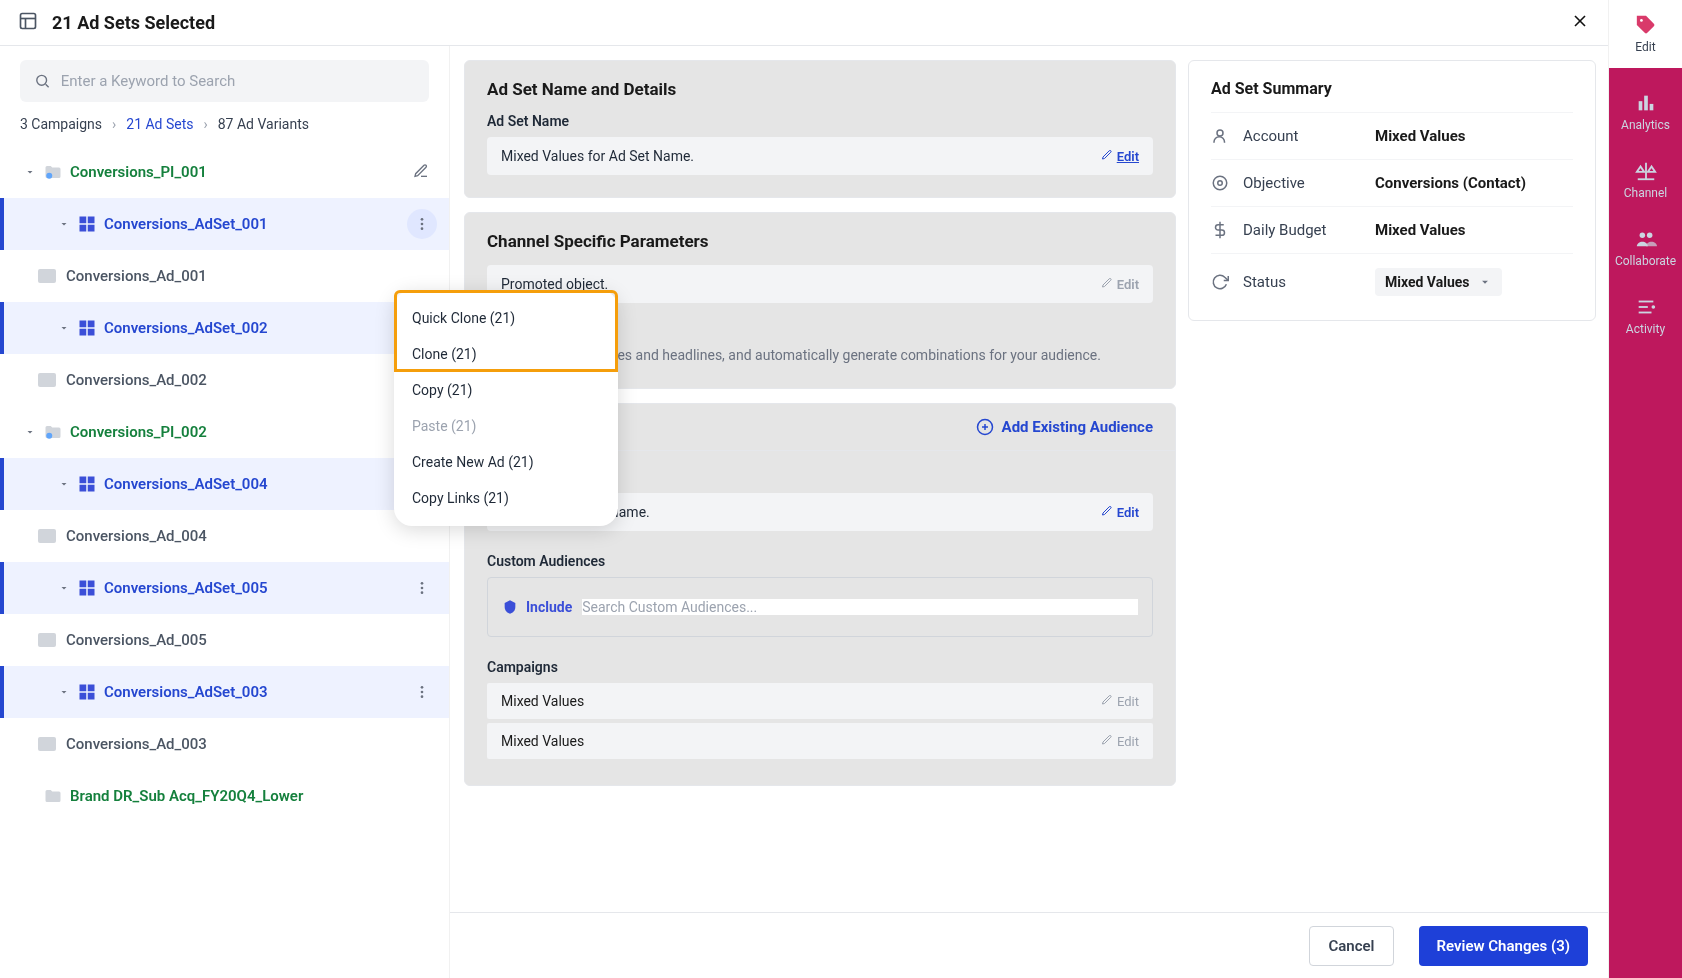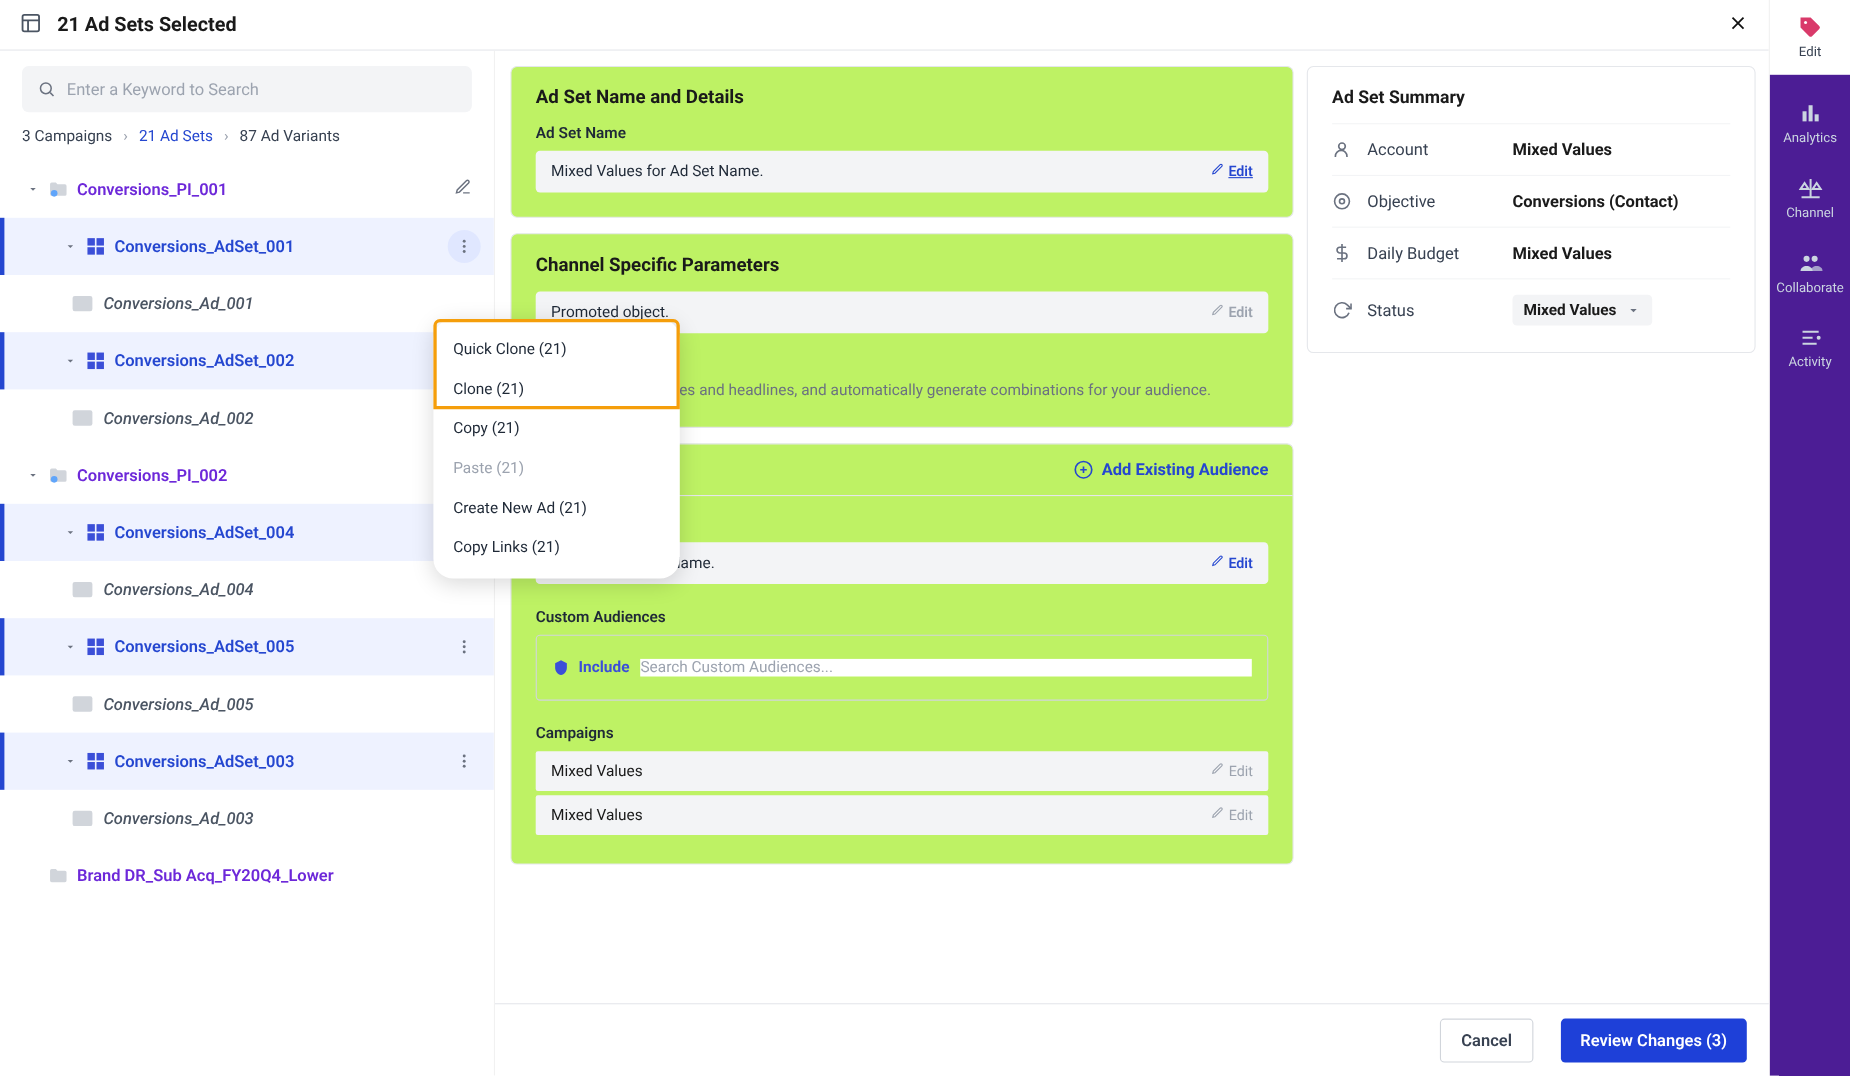--- a/index.html
+++ b/index.html
@@ -18,24 +18,24 @@
   .searchbox input { border: none; background: transparent; outline: none; font-size: 15px; width: 100%; color: #333; }
   .searchbox input::placeholder { color: #9ca3af; }
   .breadcrumbs { padding: 0 20px 14px 20px; font-size: 14px; color: #374151; display: flex; align-items: center; gap: 10px; }
   .breadcrumbs .sep { color: #9ca3af; }
   .breadcrumbs .active { color: #2547d0; font-weight: 400; cursor: pointer; }
   .breadcrumbs span { cursor: pointer; }
   .tree { flex: 1; overflow-y: auto; padding-bottom: 20px; }
   .tree-row { display: flex; align-items: center; height: 52px; padding-right: 12px; position: relative; }
   .tree-row .caret svg { width: 12px; height: 12px; color: #6b7280; }
   .tree-row .folder-icon, .tree-row .file-icon { width: 18px; height: 14px; margin-right: 8px; display: inline-flex; align-items: center; }
-  .tree-row .label { font-size: 15px; font-weight: 600; color: #6d28d9; flex: 1; white-space: nowrap; overflow: hidden; text-overflow: ellipsis; }
+  .tree-row .label { font-size: 15px; font-weight: 600; color: #15803d; flex: 1; white-space: nowrap; overflow: hidden; text-overflow: ellipsis; }
   .tree-row.campaign { padding-left: 22px; }
   .tree-row.adset { padding-left: 40px; }
-  .tree-row.ad { padding-left: 66px; font-style: italic; }
+  .tree-row.ad { padding-left: 38px; }
   .tree-row.adset.selected { background: #eef2ff; border-left: 4px solid #2547d0; padding-left: 52px; }
   .tree-row.adset .label { color: #2547d0; }
   .tree-row.ad .label { color: #4b5563; font-weight: 500; }
   .tree-row .caret { width: 16px; display: inline-flex; align-items: center; justify-content: center; margin-right: 6px; }
   .edit-pencil { color: #6b7280; margin-right: 8px; }
   .edit-pencil svg { width: 16px; height: 16px; }
   .more-dots { width: 30px; height: 30px; border-radius: 50%; display: inline-flex; align-items: center; justify-content: center; cursor: pointer; color: #6b7280; }
   .more-dots.active { background: #e0e7ff; }
   .more-dots svg { width: 16px; height: 16px; }
   .adset-icon { width: 18px; height: 18px; margin-right: 8px; display: inline-flex; align-items: center; justify-content: center; }
@@ -43,21 +43,21 @@
   .ad-icon { width: 18px; height: 14px; background: #d1d5db; border-radius: 2px; margin-right: 10px; }
   .folder-svg { width: 20px; height: 16px; }
   
   .context-menu { position: absolute; top: 290px; left: 394px; width: 224px; background: #fff; border-radius: 18px; box-shadow: 0 4px 20px rgba(0,0,0,0.15); padding: 10px 0; z-index: 50; }
   .context-menu-item { padding: 10px 18px; font-size: 14px; color: #1f2937; cursor: pointer; }
   .context-menu-item.disabled { color: #9ca3af; }
   .context-highlight { position: absolute; top: 290px; left: 394px; width: 224px; height: 82px; border: 3px solid #f59e0b; border-radius: 6px 6px 0 0; z-index: 60; pointer-events: none; }
   
   .midcol { flex: 1; overflow-y: auto; padding: 14px 12px 0 14px; position: relative; display:flex; gap: 12px; }
   .midcol-left { flex: 1; min-width: 0; }
-  .card { border: 1px solid #e5e7eb; border-radius: 6px; background: #bef264; margin-bottom: 14px; }
+  .card { border: 1px solid #e5e7eb; border-radius: 6px; background: #e5e5e5; margin-bottom: 14px; }
   .card-header { padding: 18px 22px 14px 22px; font-size: 17px; font-weight: 700; }
   .card-body { padding: 0 22px 22px 22px; }
   .field-label { font-size: 14px; font-weight: 600; color: #1f2937; margin-bottom: 8px; }
   .field-value-row { background: #f3f4f6; border-radius: 4px; padding: 11px 14px; display: flex; align-items: center; font-size: 14px; color: #1f2937; }
   .field-value-row .edit-link { margin-left: auto; color: #2547d0; font-size: 13px; font-weight: 600; cursor: pointer; display: inline-flex; align-items: center; gap: 4px; }
   .field-value-row .edit-link.muted { color: #9ca3af; }
   .field-value-row .edit-link.underline { text-decoration: underline; }
   .pencil-mini svg { width: 12px; height: 12px; }
   .subtext { color: #6b7280; font-size: 14px; line-height: 1.5; margin-top: 4px; }
   .add-audience { color: #2547d0; font-weight: 700; font-size: 15px; display: inline-flex; align-items: center; gap: 8px; cursor: pointer; }
@@ -86,21 +86,21 @@
   .footer { position: absolute; left: 450px; right: 74px; bottom: 0; height: 66px; background: #fff; border-top: 1px solid #e5e7eb; display: flex; align-items: center; justify-content: flex-end; padding: 0 20px; gap: 12px; }
   .btn { height: 40px; padding: 0 18px; border-radius: 4px; font-size: 15px; font-weight: 600; cursor: pointer; display: inline-flex; align-items: center; margin-left: 13px; }
   .btn-secondary { background: #fff; border: 1px solid #d1d5db; color: #374151; }
   .btn-primary { background: #1e40d8; border: none; color: #fff; }
   
   .rightrail { width: 74px; background: #fff; border-left: 1px solid #f1f1f1; display: flex; flex-direction: column; align-items: center; }
   .rail-item { width: 100%; display: flex; flex-direction: column; align-items: center; padding: 14px 0; font-size: 12px; color: #cbd5e1; cursor: pointer; }
   .rail-item.active { color: #d93a6a; }
   .rail-item.active .rail-label { color: #374151; }
   .rail-item svg { width: 22px; height: 22px; margin-bottom: 4px; }
-  .rail-dark { background: #4c1d95; flex: 1; width: 100%; display: flex; flex-direction: column; align-items: center; padding-top: 10px; }
+  .rail-dark { background: #be185d; flex: 1; width: 100%; display: flex; flex-direction: column; align-items: center; padding-top: 10px; }
   .rail-dark .rail-item { color: #cbd5e1; }
   .rail-dark .rail-label { color: #cbd5e1; font-size: 12px; }
 </style>
 </head>
 <body>
 
 <div class="main-wrap">
   <div class="topbar">
     <span class="layout-icon">
       <svg viewBox="0 0 24 24" fill="none" stroke="currentColor" stroke-width="2">

